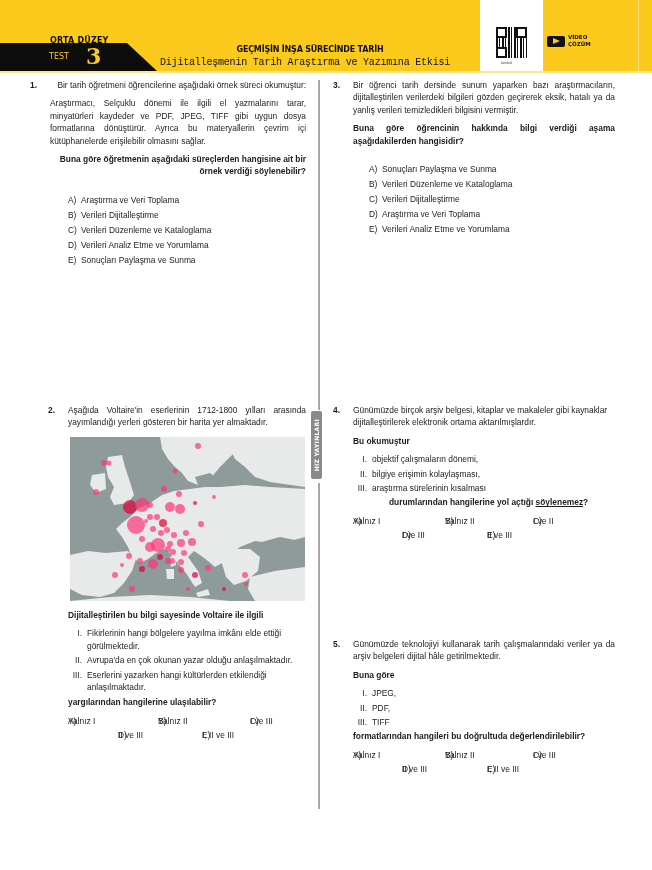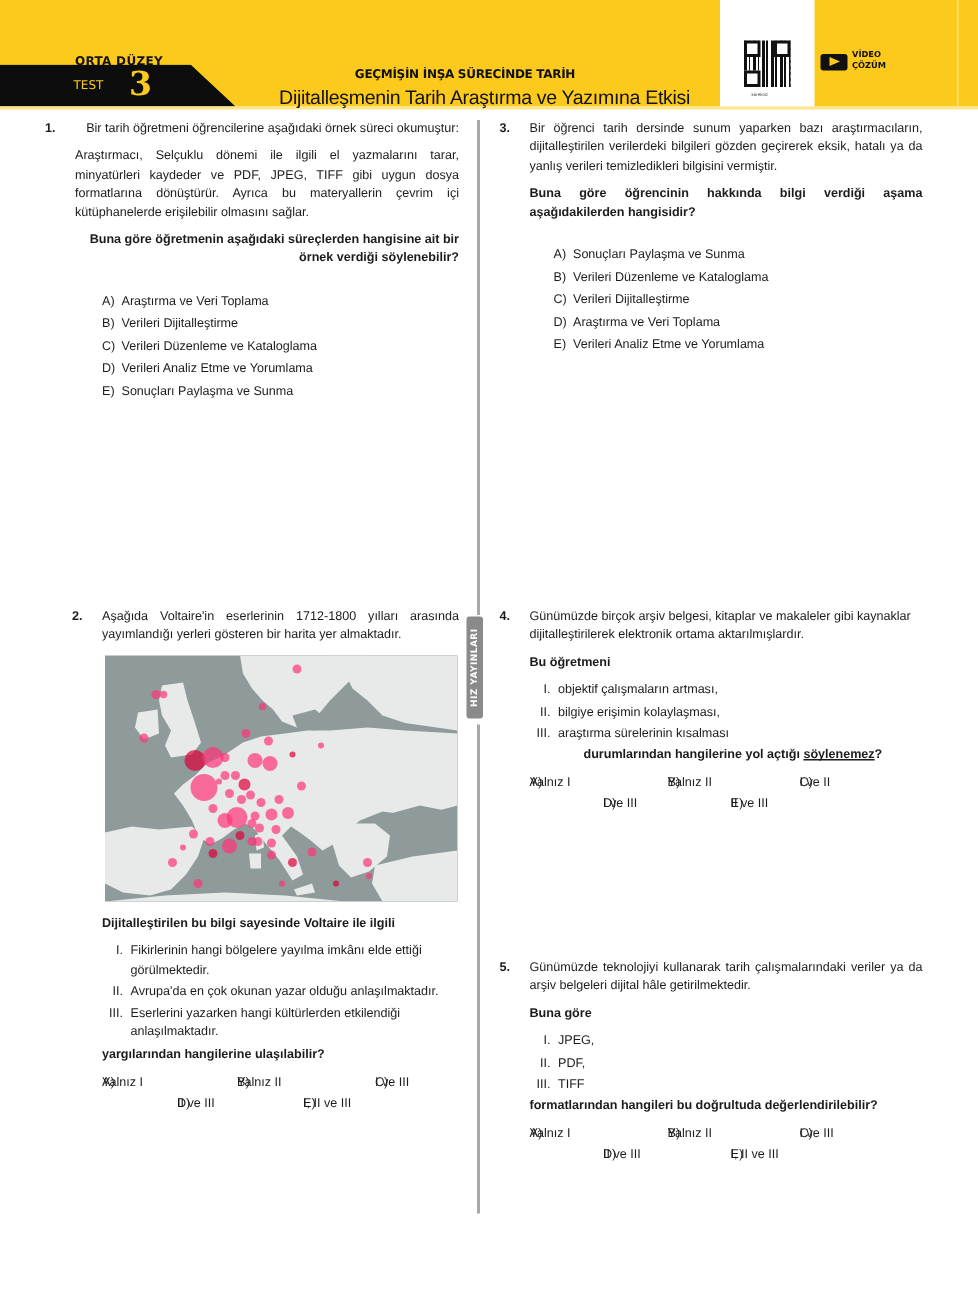--- a/index.html
+++ b/index.html
@@ -24,22 +24,22 @@
   }
   .test-number {
     position: absolute; left: 86px; top: 44px; font-size: 22px; color: #fcc91d;
     font-family: "DejaVu Serif", serif; font-weight: bold; line-height: 24px;
   }
   .unit-title {
     position: absolute; left: 160px; width: 300px; top: 45px; text-align: center;
     font-size: 8px; font-weight: bold; color: #111; font-family: "DejaVu Sans", sans-serif; letter-spacing: -0.2px;
   }
   .unit-subtitle {
-    position: absolute; left: 160px; width: 300px; top: 57px; text-align: right;
-    font-size: 13px; color: #111; font-family: Liberation Sans, sans-serif; letter-spacing: -0.2px;
+    position: absolute; left: 160px; width: 300px; top: 57px; text-align: left;
+    font-size: 10px; color: #111; font-family: Liberation Mono, monospace; letter-spacing: -0.2px;
   }
   .qr-box { position: absolute; left: 480px; top: 0; width: 63px; height: 71px; background: #ffffff; }
   .qr-code {
     position: absolute; left: 496px; top: 27px; width: 31px; height: 31px;
     background:
       linear-gradient(90deg, transparent 0 0) ,
       repeating-linear-gradient(90deg, #111 0 2px, #fff 2px 3px, #111 3px 4px, #fff 4px 6px),
       repeating-linear-gradient(0deg, #111 0 2px, #fff 2px 4px);
     background-blend-mode: normal;
   }
@@ -277,25 +277,25 @@
     <span style="left:134px;top:14px;">
         <span>E)</span> 
         <span>I, II ve III</span>
       </span>
   </div>
 </div>
 
 <div class="q" style="left:353px;top:404px;width:262px;">
   <span class="qnum" style="left:-20px;top:0;">4.</span>
   <p class="para" style="text-align:left;">Günümüzde birçok arşiv belgesi, kitaplar ve makaleler gibi kaynaklar dijitalleştirilerek elektronik ortama aktarılmışlardır.</p>
-  <p class="para bold">Bu öğretmeni</p>
+  <p class="para bold">Bu okumuştur</p>
   <ul class="roman">
     <li>
         <span class="rn">I.</span>
-        <span>objektif çalışmaların artması,</span>
+        <span>objektif çalışmaların dönemi,</span>
       </li>
     <li>
         <span class="rn">II.</span>
         <span>bilgiye erişimin kolaylaşması,</span>
       </li>
     <li>
         <span class="rn">III.</span>
         <span>araştırma sürelerinin kısalması</span>
       </li>
   </ul>

